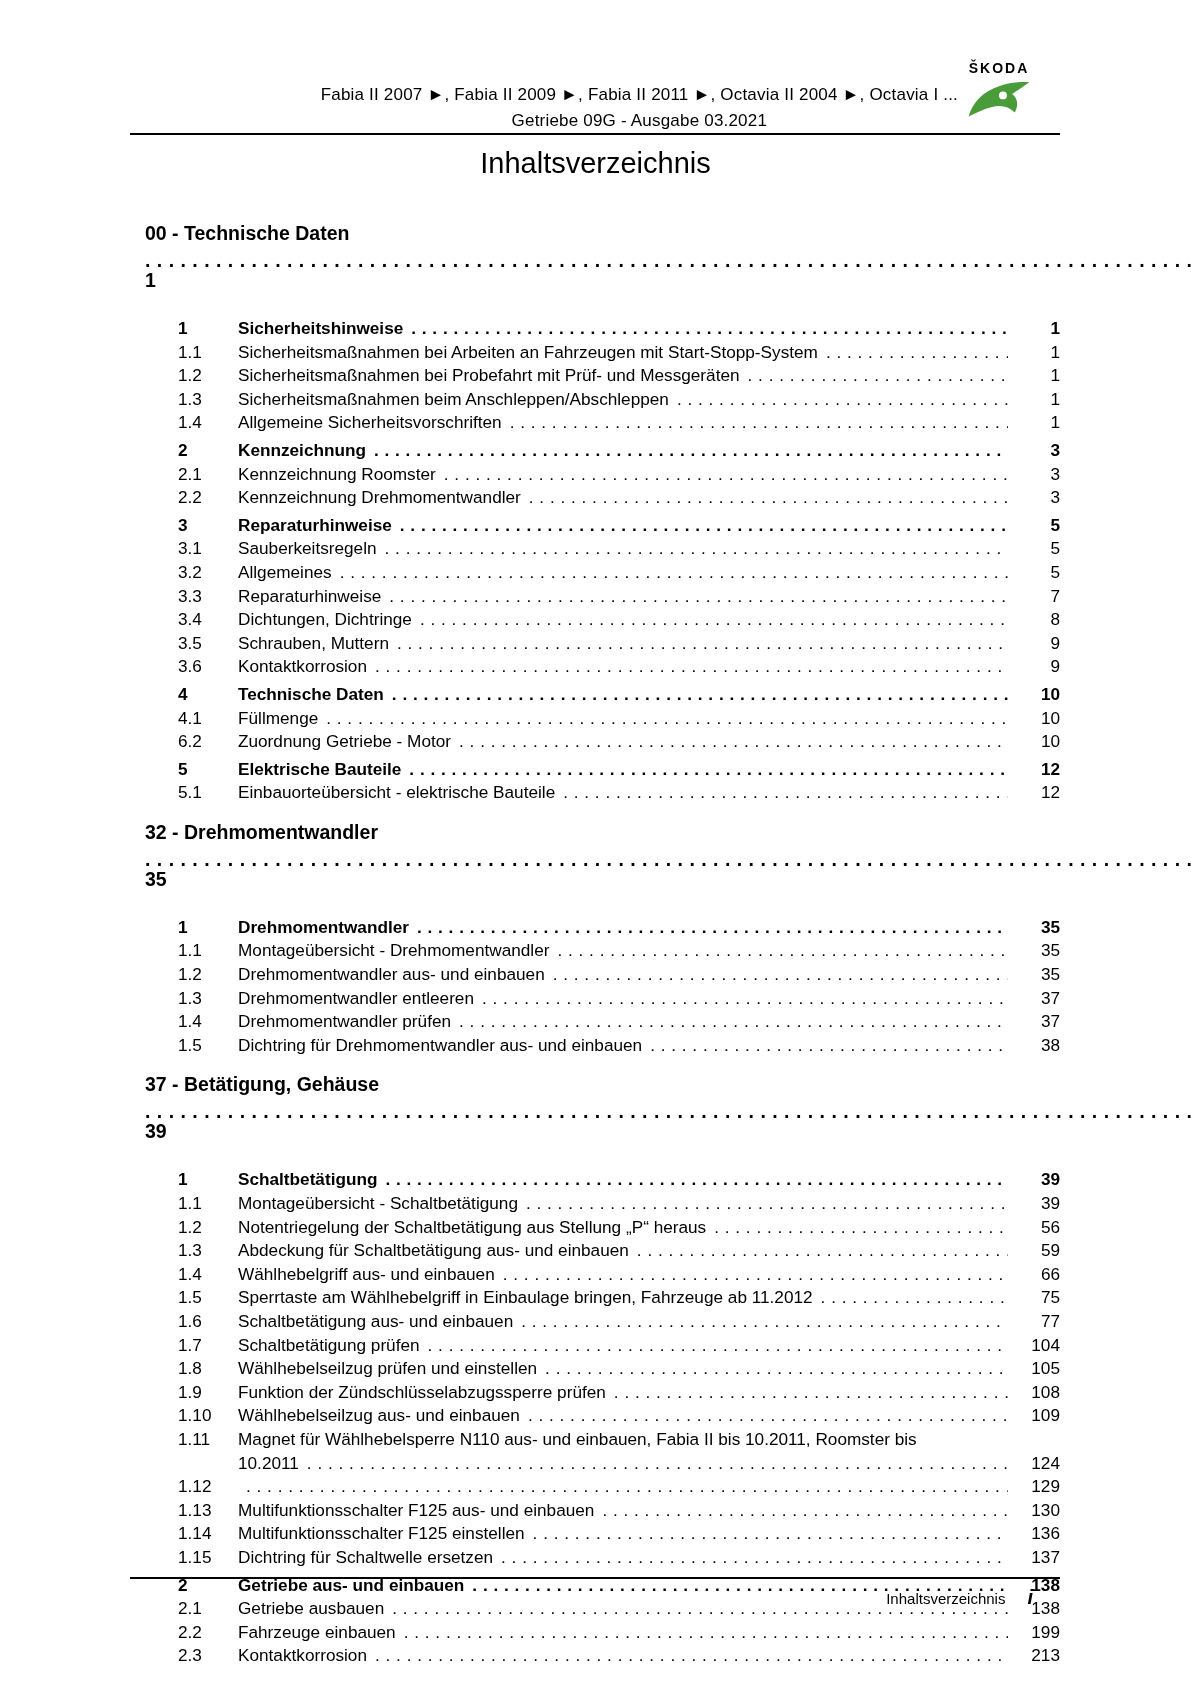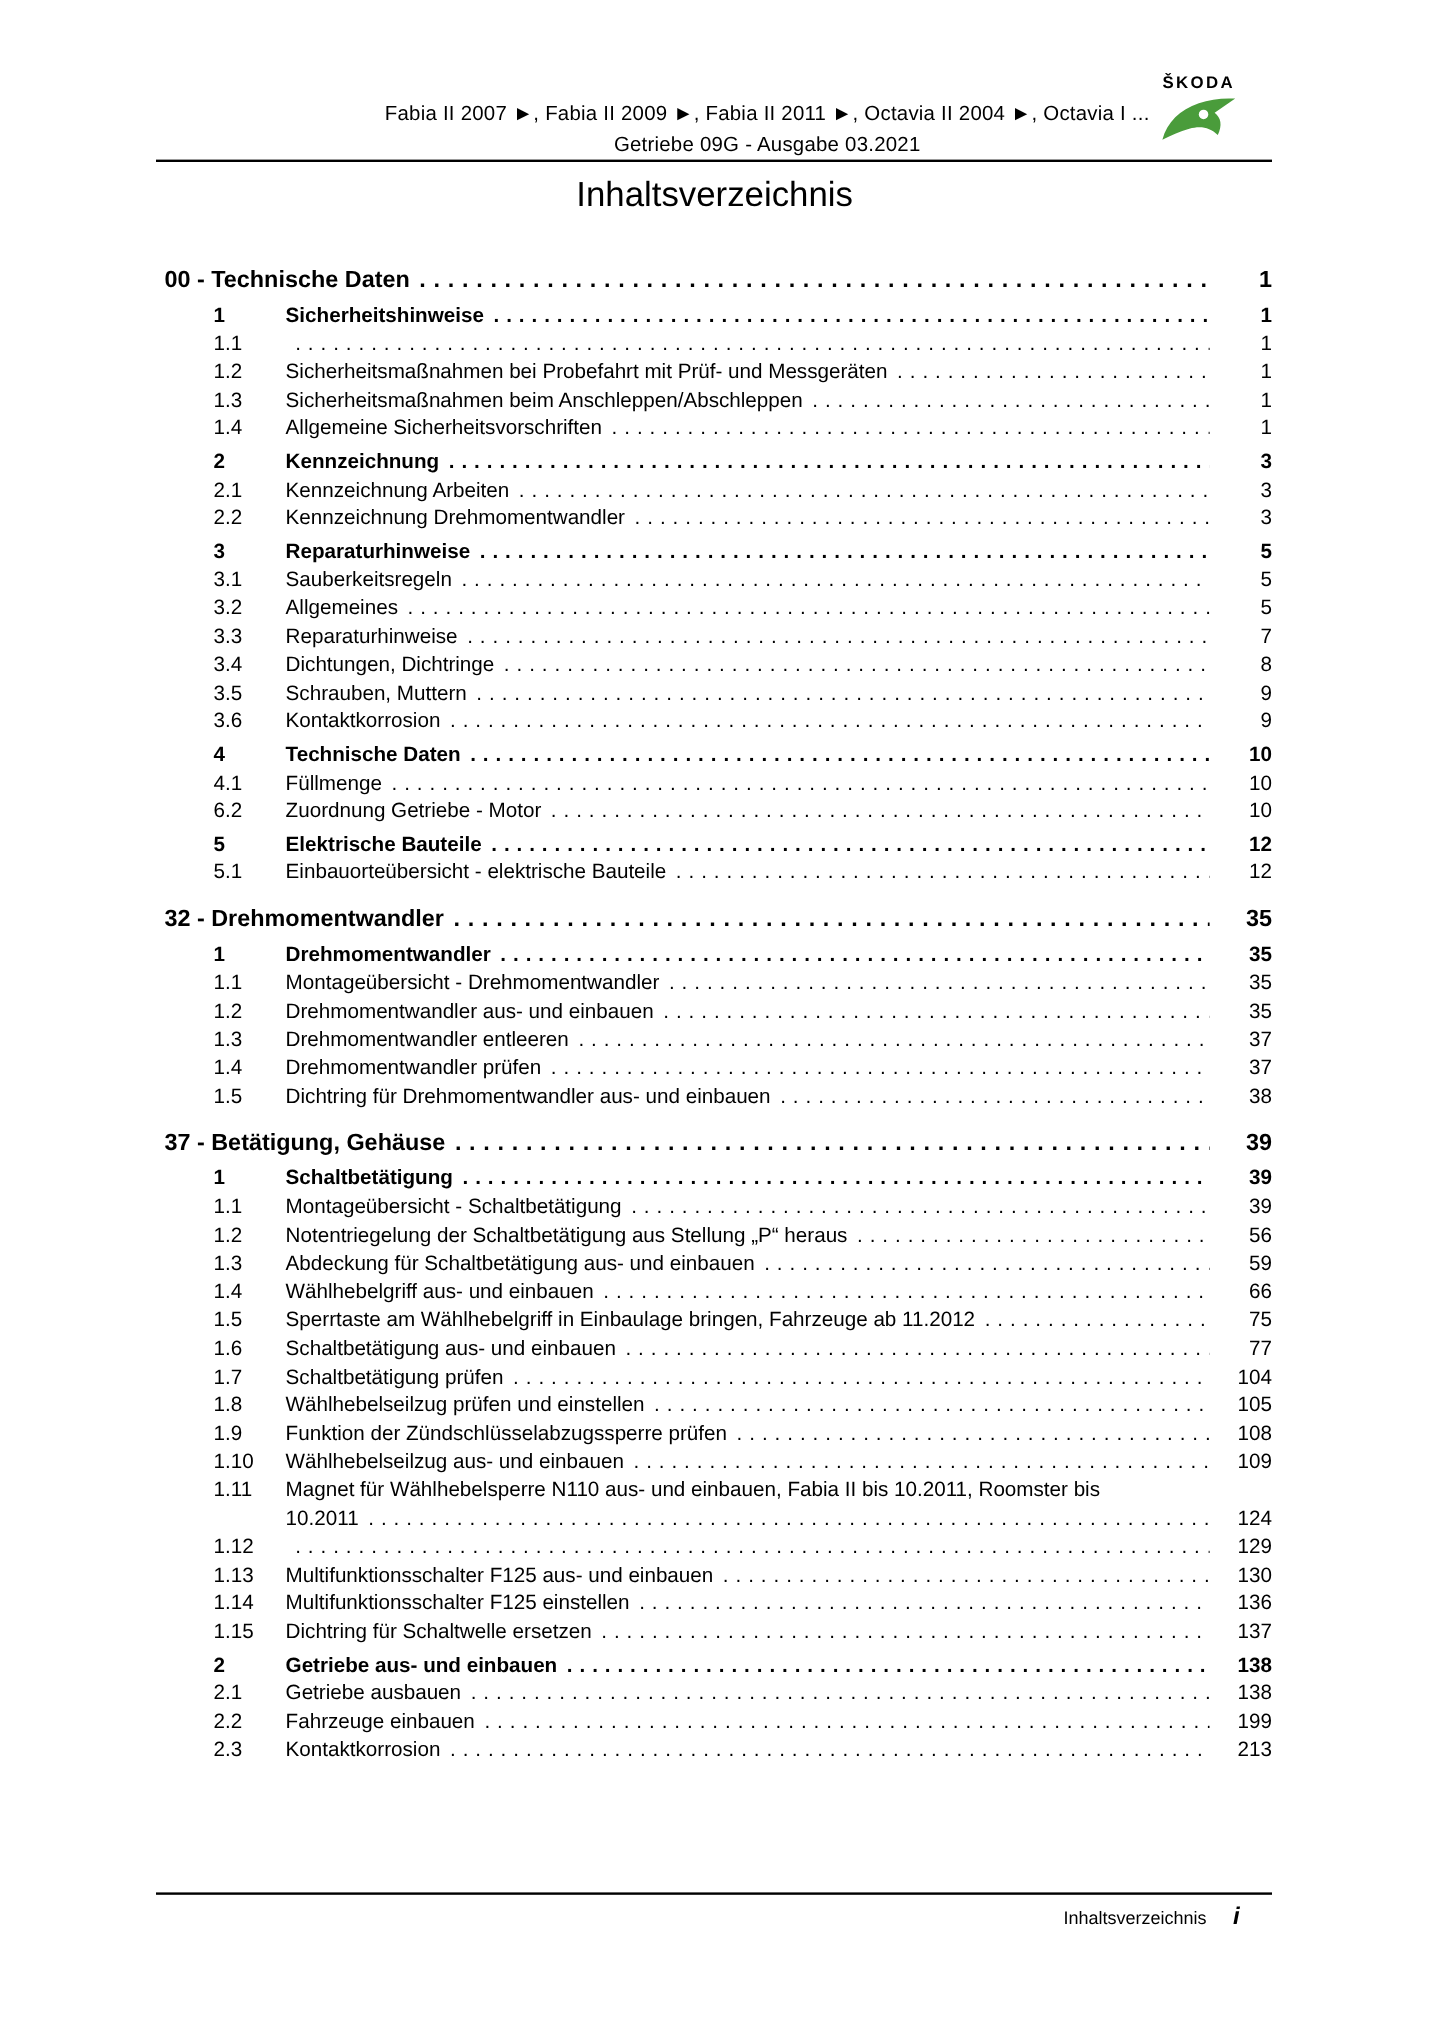--- a/index.html
+++ b/index.html
@@ -57,20 +57,21 @@
     top: 206px;
     left: 137px;
     width: 923px;
   }
   .row { display: flex; align-items: baseline; }
   .chapter-row {
     font-size: 19.5px;
     font-weight: bold;
     line-height: 27px;
     margin-top: 14px;
+    flex-direction: column;
   }
   .entry-row {
     font-size: 17.2px;
     line-height: 23.6px;
     padding-left: 41px;
   }
   .entry-row.bold { font-weight: bold; margin-top: 4px; }
   .num { flex: 0 0 60px; }
   .label { flex: 0 1 auto; }
   .leader {
@@ -132,20 +133,21 @@
         <span class="page">1</span>
       </div>
       <div class="row entry-row bold">
         <span class="num">1</span>
         <span class="label">Sicherheitshinweise</span>
         <span class="leader">. . . . . . . . . . . . . . . . . . . . . . . . . . . . . . . . . . . . . . . . . . . . . . . . . . . . . . . . . . . . . . . . . . . . . . . . . . . . . . . . . . . . . . . . . . . . . . . . . . . . . . . . . . . . . . . . . . . . . . . . . . . . . . . . . . . . . . . . . . . . . . . . . . . . . . . . . . . . . . . . . . . . . . . . . . . . . . . . . . . . . . . . . . . . . . . . . . . . . . . . . . . . . . . . . . . . . . . . . . . . . . . . . . . . . . . . . . . . . . . . . . . . . . . . . . . . . . . . . . . .</span>
         <span class="page">1</span>
       </div>
       <div class="row entry-row">
         <span class="num">1.1</span>
+        <span class="label">Sicherheitsmaßnahmen bei Arbeiten an Fahrzeugen mit Start-Stopp-System</span>
         <span class="leader">. . . . . . . . . . . . . . . . . . . . . . . . . . . . . . . . . . . . . . . . . . . . . . . . . . . . . . . . . . . . . . . . . . . . . . . . . . . . . . . . . . . . . . . . . . . . . . . . . . . . . . . . . . . . . . . . . . . . . . . . . . . . . . . . . . . . . . . . . . . . . . . . . . . . . . . . . . . . . . . . . . . . . . . . . . . . . . . . . . . . . . . . . . . . . . . . . . . . . . . . . . . . . . . . . . . . . . . . . . . . . . . . . . . . . . . . . . . . . . . . . . . . . . . . . . . . . . . . . . . .</span>
         <span class="page">1</span>
       </div>
       <div class="row entry-row">
         <span class="num">1.2</span>
         <span class="label">Sicherheitsmaßnahmen bei Probefahrt mit Prüf- und Messgeräten</span>
         <span class="leader">. . . . . . . . . . . . . . . . . . . . . . . . . . . . . . . . . . . . . . . . . . . . . . . . . . . . . . . . . . . . . . . . . . . . . . . . . . . . . . . . . . . . . . . . . . . . . . . . . . . . . . . . . . . . . . . . . . . . . . . . . . . . . . . . . . . . . . . . . . . . . . . . . . . . . . . . . . . . . . . . . . . . . . . . . . . . . . . . . . . . . . . . . . . . . . . . . . . . . . . . . . . . . . . . . . . . . . . . . . . . . . . . . . . . . . . . . . . . . . . . . . . . . . . . . . . . . . . . . . . .</span>
         <span class="page">1</span>
       </div>
       <div class="row entry-row">
@@ -161,21 +163,21 @@
         <span class="page">1</span>
       </div>
       <div class="row entry-row bold">
         <span class="num">2</span>
         <span class="label">Kennzeichnung</span>
         <span class="leader">. . . . . . . . . . . . . . . . . . . . . . . . . . . . . . . . . . . . . . . . . . . . . . . . . . . . . . . . . . . . . . . . . . . . . . . . . . . . . . . . . . . . . . . . . . . . . . . . . . . . . . . . . . . . . . . . . . . . . . . . . . . . . . . . . . . . . . . . . . . . . . . . . . . . . . . . . . . . . . . . . . . . . . . . . . . . . . . . . . . . . . . . . . . . . . . . . . . . . . . . . . . . . . . . . . . . . . . . . . . . . . . . . . . . . . . . . . . . . . . . . . . . . . . . . . . . . . . . . . . .</span>
         <span class="page">3</span>
       </div>
       <div class="row entry-row">
         <span class="num">2.1</span>
-        <span class="label">Kennzeichnung Arbeiten</span>
+        <span class="label">Kennzeichnung Roomster</span>
         <span class="leader">. . . . . . . . . . . . . . . . . . . . . . . . . . . . . . . . . . . . . . . . . . . . . . . . . . . . . . . . . . . . . . . . . . . . . . . . . . . . . . . . . . . . . . . . . . . . . . . . . . . . . . . . . . . . . . . . . . . . . . . . . . . . . . . . . . . . . . . . . . . . . . . . . . . . . . . . . . . . . . . . . . . . . . . . . . . . . . . . . . . . . . . . . . . . . . . . . . . . . . . . . . . . . . . . . . . . . . . . . . . . . . . . . . . . . . . . . . . . . . . . . . . . . . . . . . . . . . . . . . . .</span>
         <span class="page">3</span>
       </div>
       <div class="row entry-row">
         <span class="num">2.2</span>
         <span class="label">Kennzeichnung Drehmomentwandler</span>
         <span class="leader">. . . . . . . . . . . . . . . . . . . . . . . . . . . . . . . . . . . . . . . . . . . . . . . . . . . . . . . . . . . . . . . . . . . . . . . . . . . . . . . . . . . . . . . . . . . . . . . . . . . . . . . . . . . . . . . . . . . . . . . . . . . . . . . . . . . . . . . . . . . . . . . . . . . . . . . . . . . . . . . . . . . . . . . . . . . . . . . . . . . . . . . . . . . . . . . . . . . . . . . . . . . . . . . . . . . . . . . . . . . . . . . . . . . . . . . . . . . . . . . . . . . . . . . . . . . . . . . . . . . .</span>
         <span class="page">3</span>
       </div>
       <div class="row entry-row bold">

